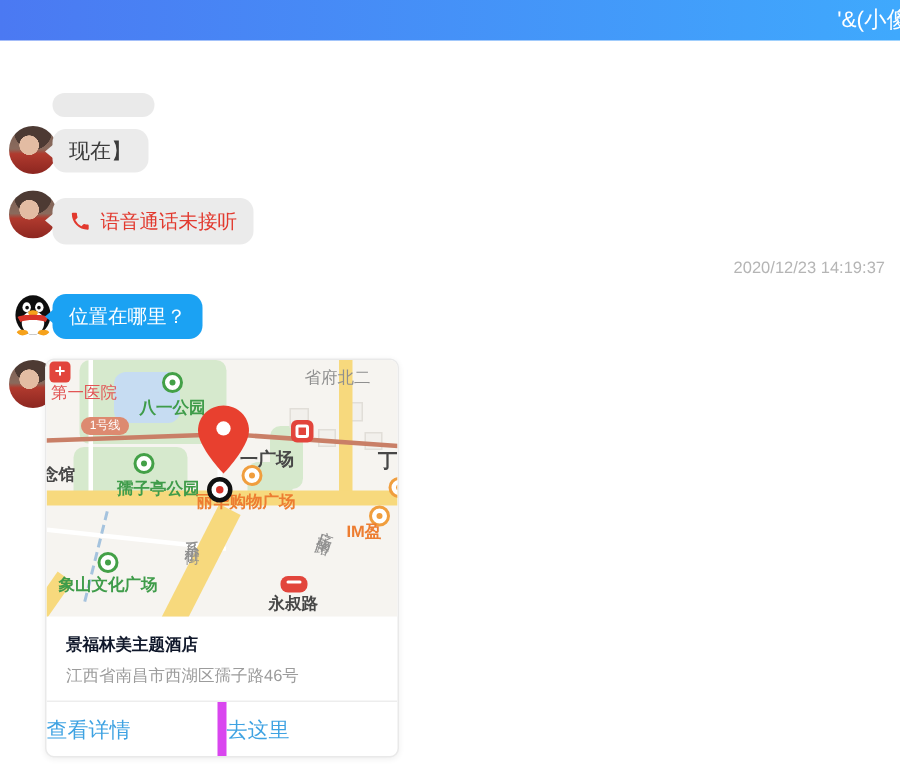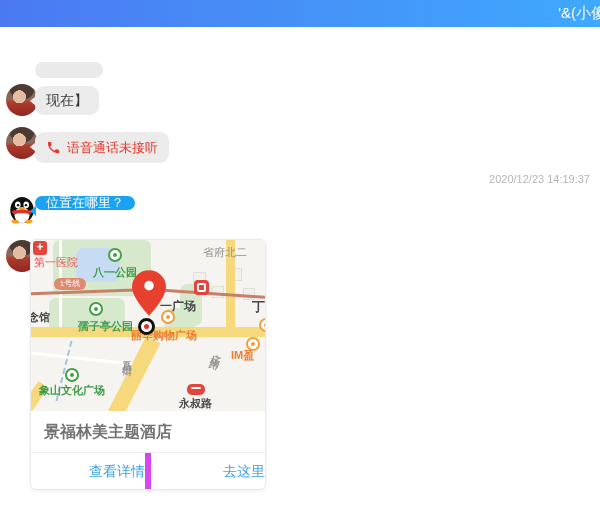--- a/index.html
+++ b/index.html
@@ -29,21 +29,21 @@
   .redacted{position:absolute;left:35px;top:62px;width:68px;height:16px;background:#eaeaea;border-radius:8px;}
   .bubble{position:absolute;border-radius:9px;font-size:13px;display:inline-flex;align-items:center;
     padding:0 11px;white-space:nowrap;cursor:pointer;}
   .bubble:before{content:"";position:absolute;left:-5px;top:10px;border-top:5px solid transparent;
     border-bottom:5px solid transparent;border-right:6px solid var(--bubble-gray);}
   .bubble-gray{background:var(--bubble-gray);color:#3b3b3b;}
   .bubble-blue{background:var(--bubble-blue);color:#fff;}
   .bubble-blue:before{border-right-color:var(--bubble-blue);}
   .b-now{left:35px;top:86px;height:29px;font-size:14px;}
   .b-call{left:35px;top:132px;height:31px;color:var(--alert-red);gap:6px;}
-  .b-ask{left:35px;top:196px;height:14px;}
+  .b-ask{left:35px;top:196px;height:30px;}
   .phone-svg{width:15px;height:15px;fill:var(--alert-red);flex:none;}
   .timestamp{position:absolute;right:10px;top:173px;font-size:11px;color:var(--timestamp-gray);}
   
   .card{position:absolute;left:30px;top:239px;width:236px;background:#fff;border:1px solid #e9e9e9;
     border-radius:6px;box-shadow:0 1px 4px rgba(0,0,0,.07);overflow:hidden;}
   .map{position:relative;height:171px;background:#f6f4f0;overflow:hidden;cursor:pointer;}
   .map *{position:absolute;}
   .park{background:#d6e9cd;border-radius:7px;}
   .water{background:#c6dcf2;border-radius:8px;}
   .bld{border:1.5px solid #e1ded8;background:#f2f0ec;}
@@ -67,24 +67,24 @@
   .sq-red{width:15px;height:15px;border-radius:4px;background:#e2453c;}
   .sq-red:after{content:"";position:absolute;left:3px;top:3px;width:5px;height:5px;border:2px solid #fff;border-radius:2px;}
   .cross-red{width:14px;height:14px;border-radius:3px;background:#e2453c;color:#fff;font-size:12px;
     font-weight:bold;text-align:center;line-height:13px;}
   .st-badge{width:18px;height:11px;border-radius:5px;background:#e2453c;}
   .st-badge:after{content:"";position:absolute;left:4px;top:3px;width:10px;height:2px;background:#fff;border-radius:1px;}
   .pin{left:101px;top:30px;width:34px;height:46px;}
   .target{left:107px;top:78px;width:17px;height:17px;border:3px solid #111;border-radius:50%;background:#fff;}
   .target:after{content:"";position:absolute;left:3px;top:3px;width:5px;height:5px;border-radius:50%;background:#d8342a;}
   .info{padding:11px 13px 9px;}
-  .info-title{font-size:16px;font-weight:bold;color:#737373;}
+  .info-title{font-size:11px;font-weight:bold;color:#0f172a;}
   .info-addr{font-size:11px;color:#9c9c9c;margin-top:6px;}
   .btn-row{display:flex;border-top:1px solid #ededed;height:37px;}
-  .card-btn{flex:1;text-align:right;line-height:37px;font-size:14px;color:var(--link-blue);cursor:pointer;}
+  .card-btn{flex:1;text-align:left;line-height:37px;font-size:14px;color:var(--link-blue);cursor:pointer;}
   .card-btn + .card-btn{border-left:6px solid #d946ef;}
 </style>
 </head>
 <body>
 
 <div class="header">
   <div class="header-title">'&amp;(小傻</div>
 </div>
 
 <div class="redacted"></div>
@@ -173,18 +173,19 @@
     <div class="mlabel t-gray vert" style="left:182px;top:106px;font-size:10px;transform:rotate(18deg)">广场南路</div>
 
     <svg class="pin" viewBox="0 0 30 40">
       <path d="M15 0C6.7 0 0 6.6 0 14.7 0 24.5 15 40 15 40s15-15.5 15-25.3C30 6.6 23.3 0 15 0z" fill="#e8402f"></path>
       <circle cx="15" cy="13.5" r="4.2" fill="#fff"></circle>
     </svg>
     <div class="target"></div>
   </div>
   <div class="info">
     <div class="info-title">景福林美主题酒店</div>
+    <div class="info-addr">江西省南昌市西湖区孺子路46号</div>
   </div>
   <div class="btn-row">
     <div class="card-btn">查看详情</div>
     <div class="card-btn">去这里</div>
   </div>
 </div>
 
 </body></html>

